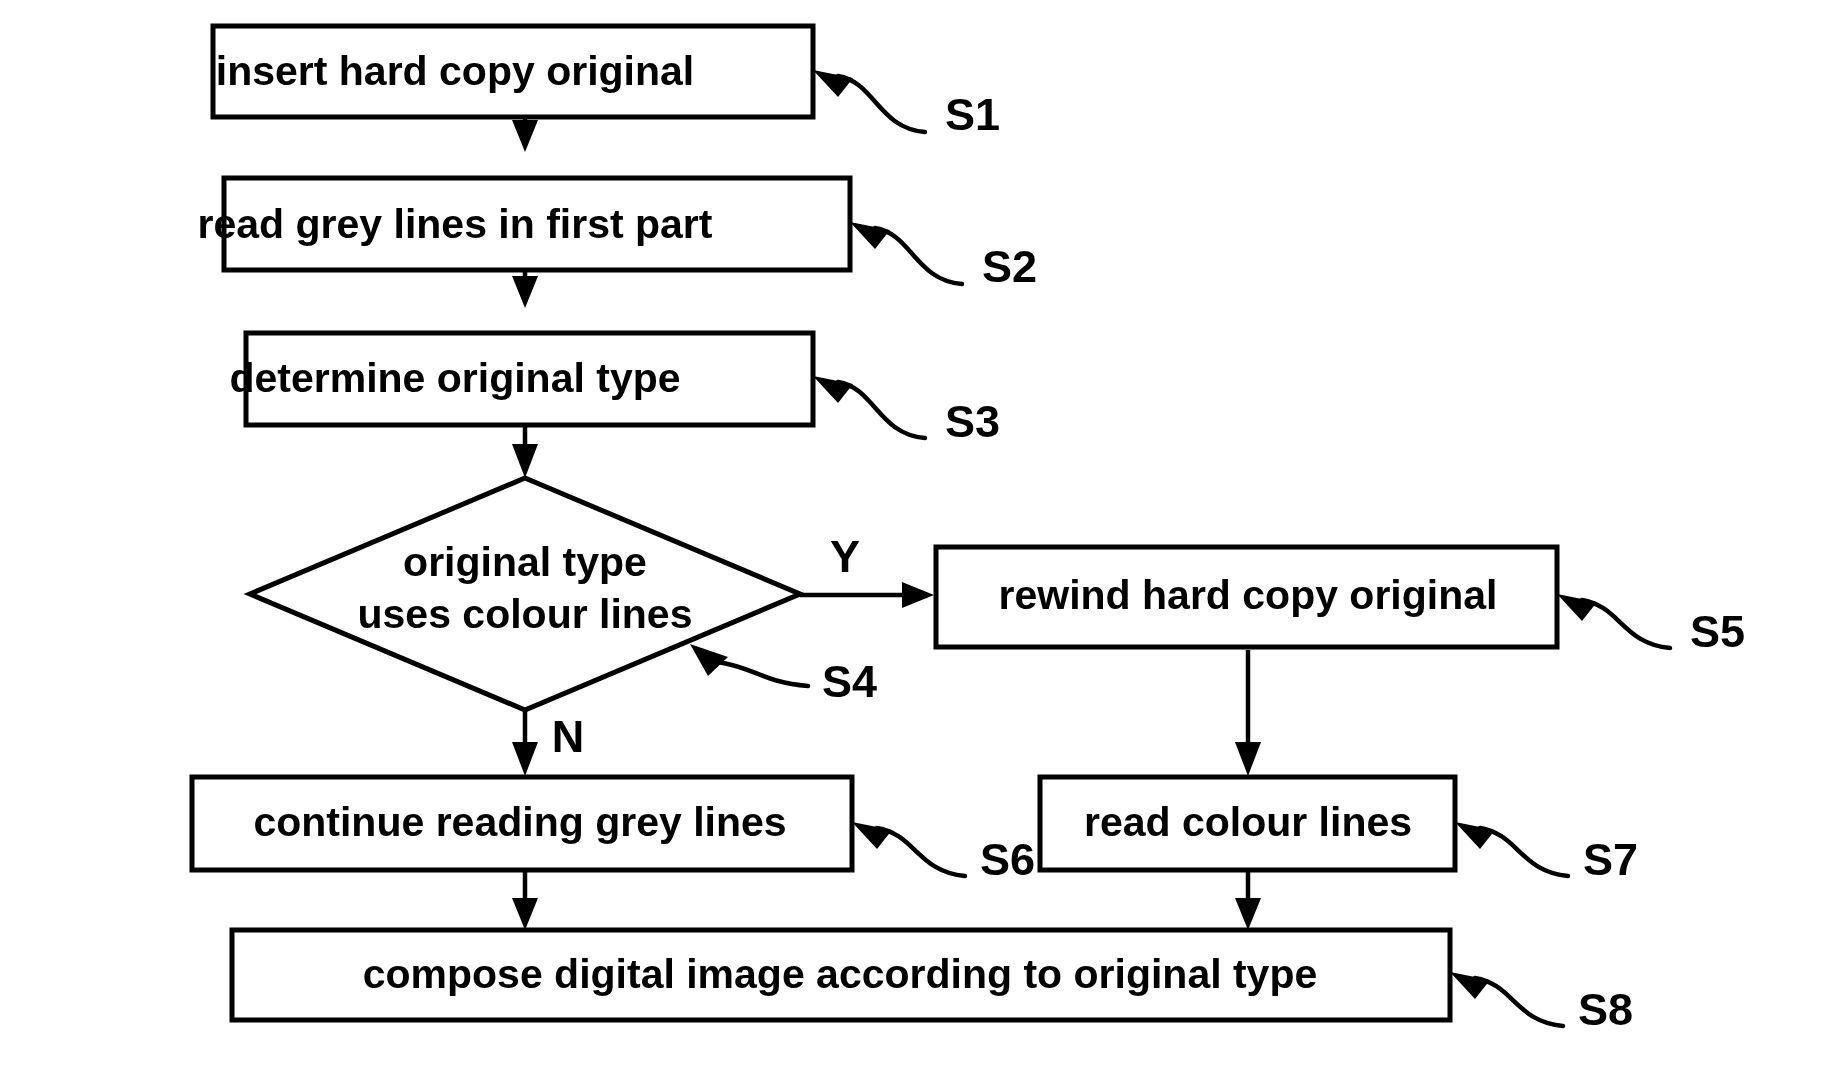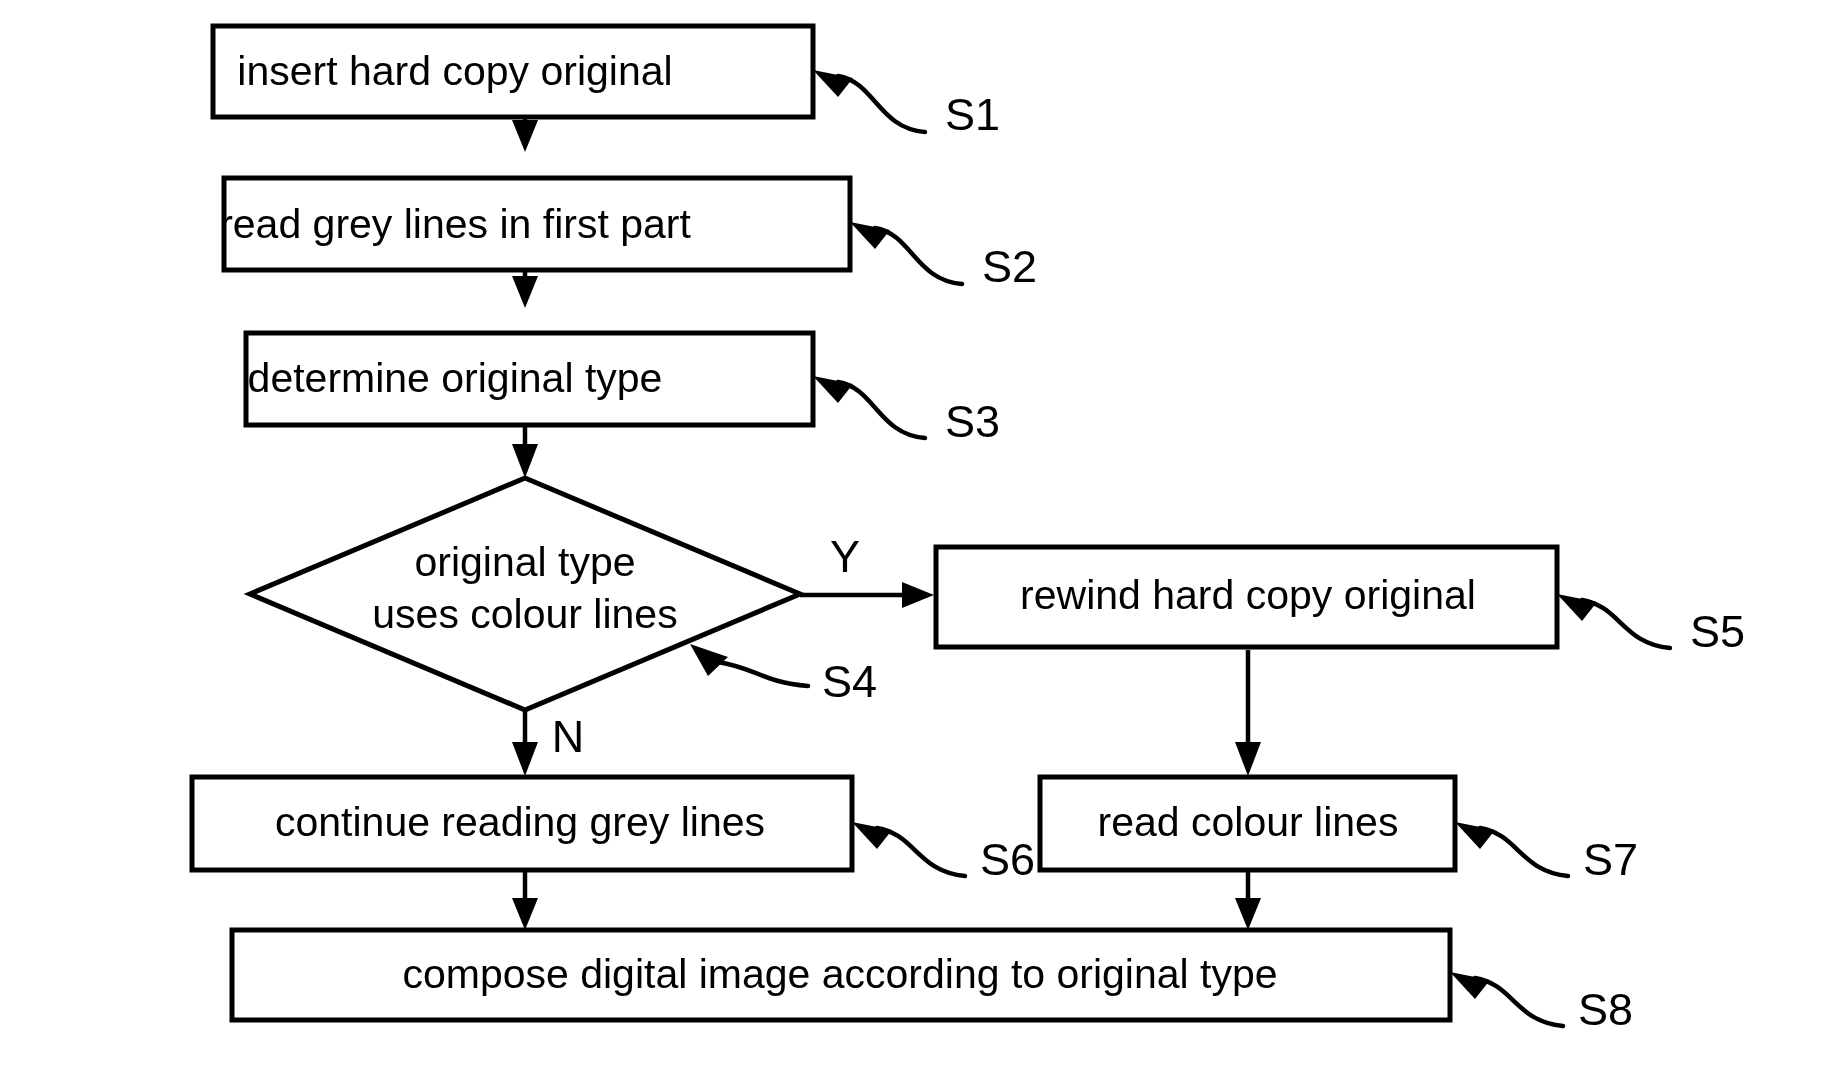--- a/index.html
+++ b/index.html
@@ -7,20 +7,21 @@
     padding: 0;
     background: #ffffff;
   }
   #page {
     position: relative;
     width: 1826px;
     height: 1082px;
     background: #ffffff;
     overflow: hidden;
     font-family: "Liberation Sans", sans-serif;
+    font-weight: bold;
   }
   svg#flow {
     position: absolute;
     left: 0;
     top: 0;
     width: 1826px;
     height: 1082px;
   }
   .node-box {
     fill: #ffffff;

